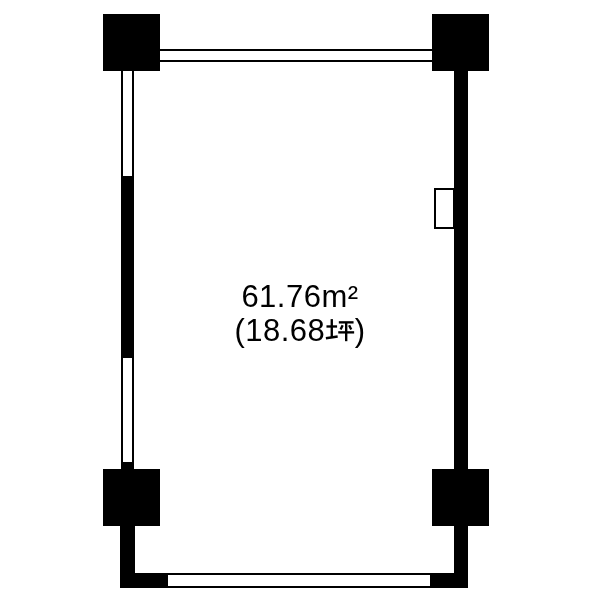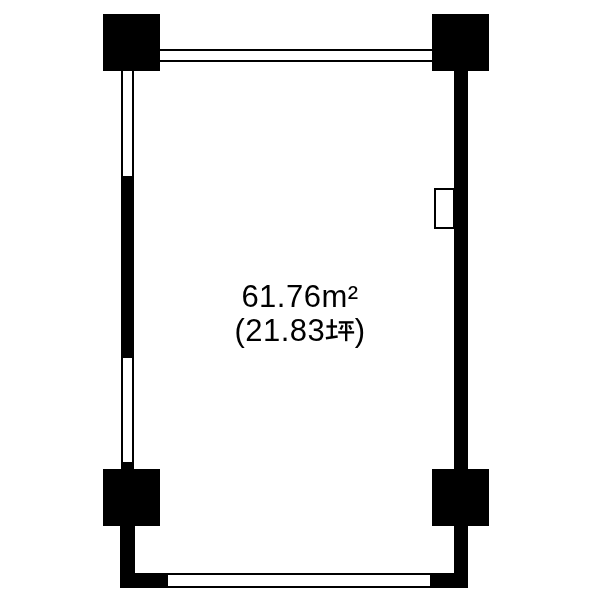--- a/index.html
+++ b/index.html
@@ -93,21 +93,21 @@
     <rect x="435" y="189" width="19" height="39" fill="#ffffff" stroke="#000000" stroke-width="2"></rect>
 
     <rect x="103" y="14" width="57" height="57" fill="#000000"></rect>
     <rect x="432" y="14" width="57" height="57" fill="#000000"></rect>
     <rect x="103" y="469" width="57" height="57" fill="#000000"></rect>
     <rect x="432" y="469" width="57" height="57" fill="#000000"></rect>
   </svg>
 
   <div class="area-label">
     <span class="area-line">61.76m²</span>
-    <span class="area-line"><span>(21.83</span><svg class="tsubo-glyph" viewBox="0 0 100 100" aria-label="坪">
+    <span class="area-line"><span>(18.68</span><svg class="tsubo-glyph" viewBox="0 0 100 100" aria-label="坪">
         <g stroke="#000000" stroke-width="8" fill="none">
           <path d="M5 39 H41"></path>
           <path d="M23 14 V78"></path>
           <path d="M3 79 L43 73"></path>
           <path d="M47 25 H97"></path>
           <path d="M60 35 L53 49"></path>
           <path d="M82 35 L89 49"></path>
           <path d="M45 59 H99"></path>
           <path d="M72 27 V89"></path>
         </g>

